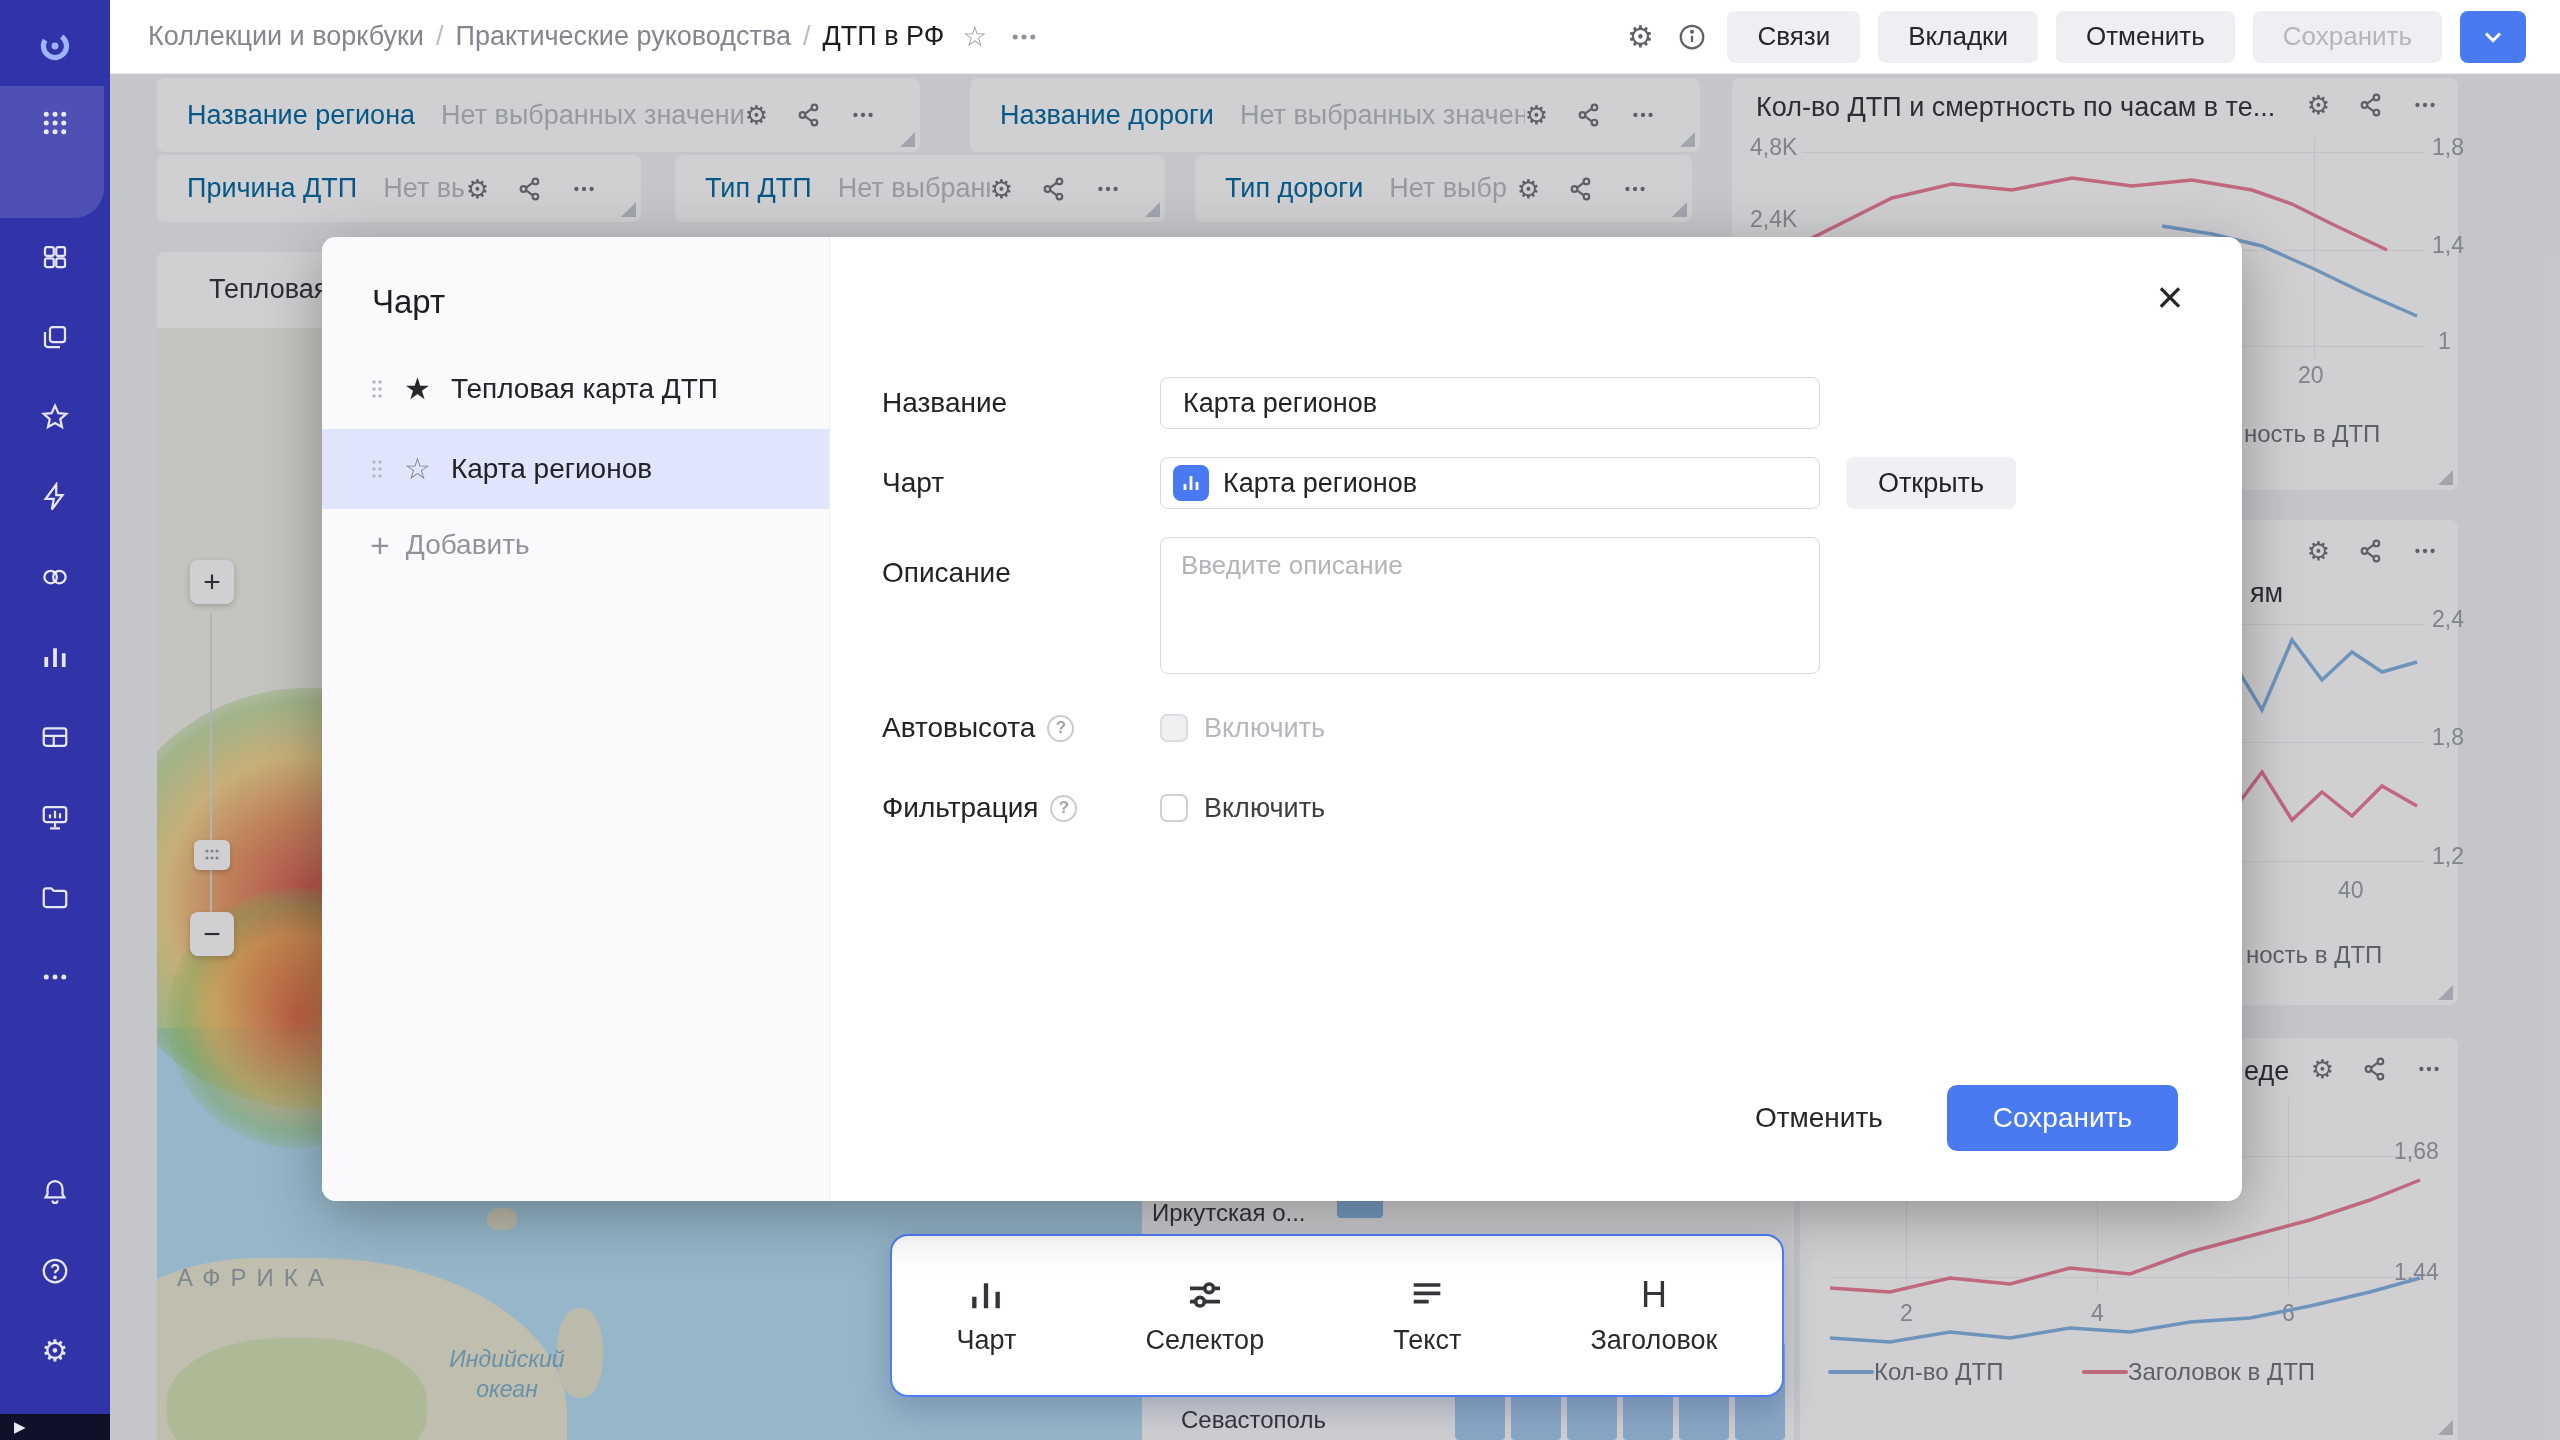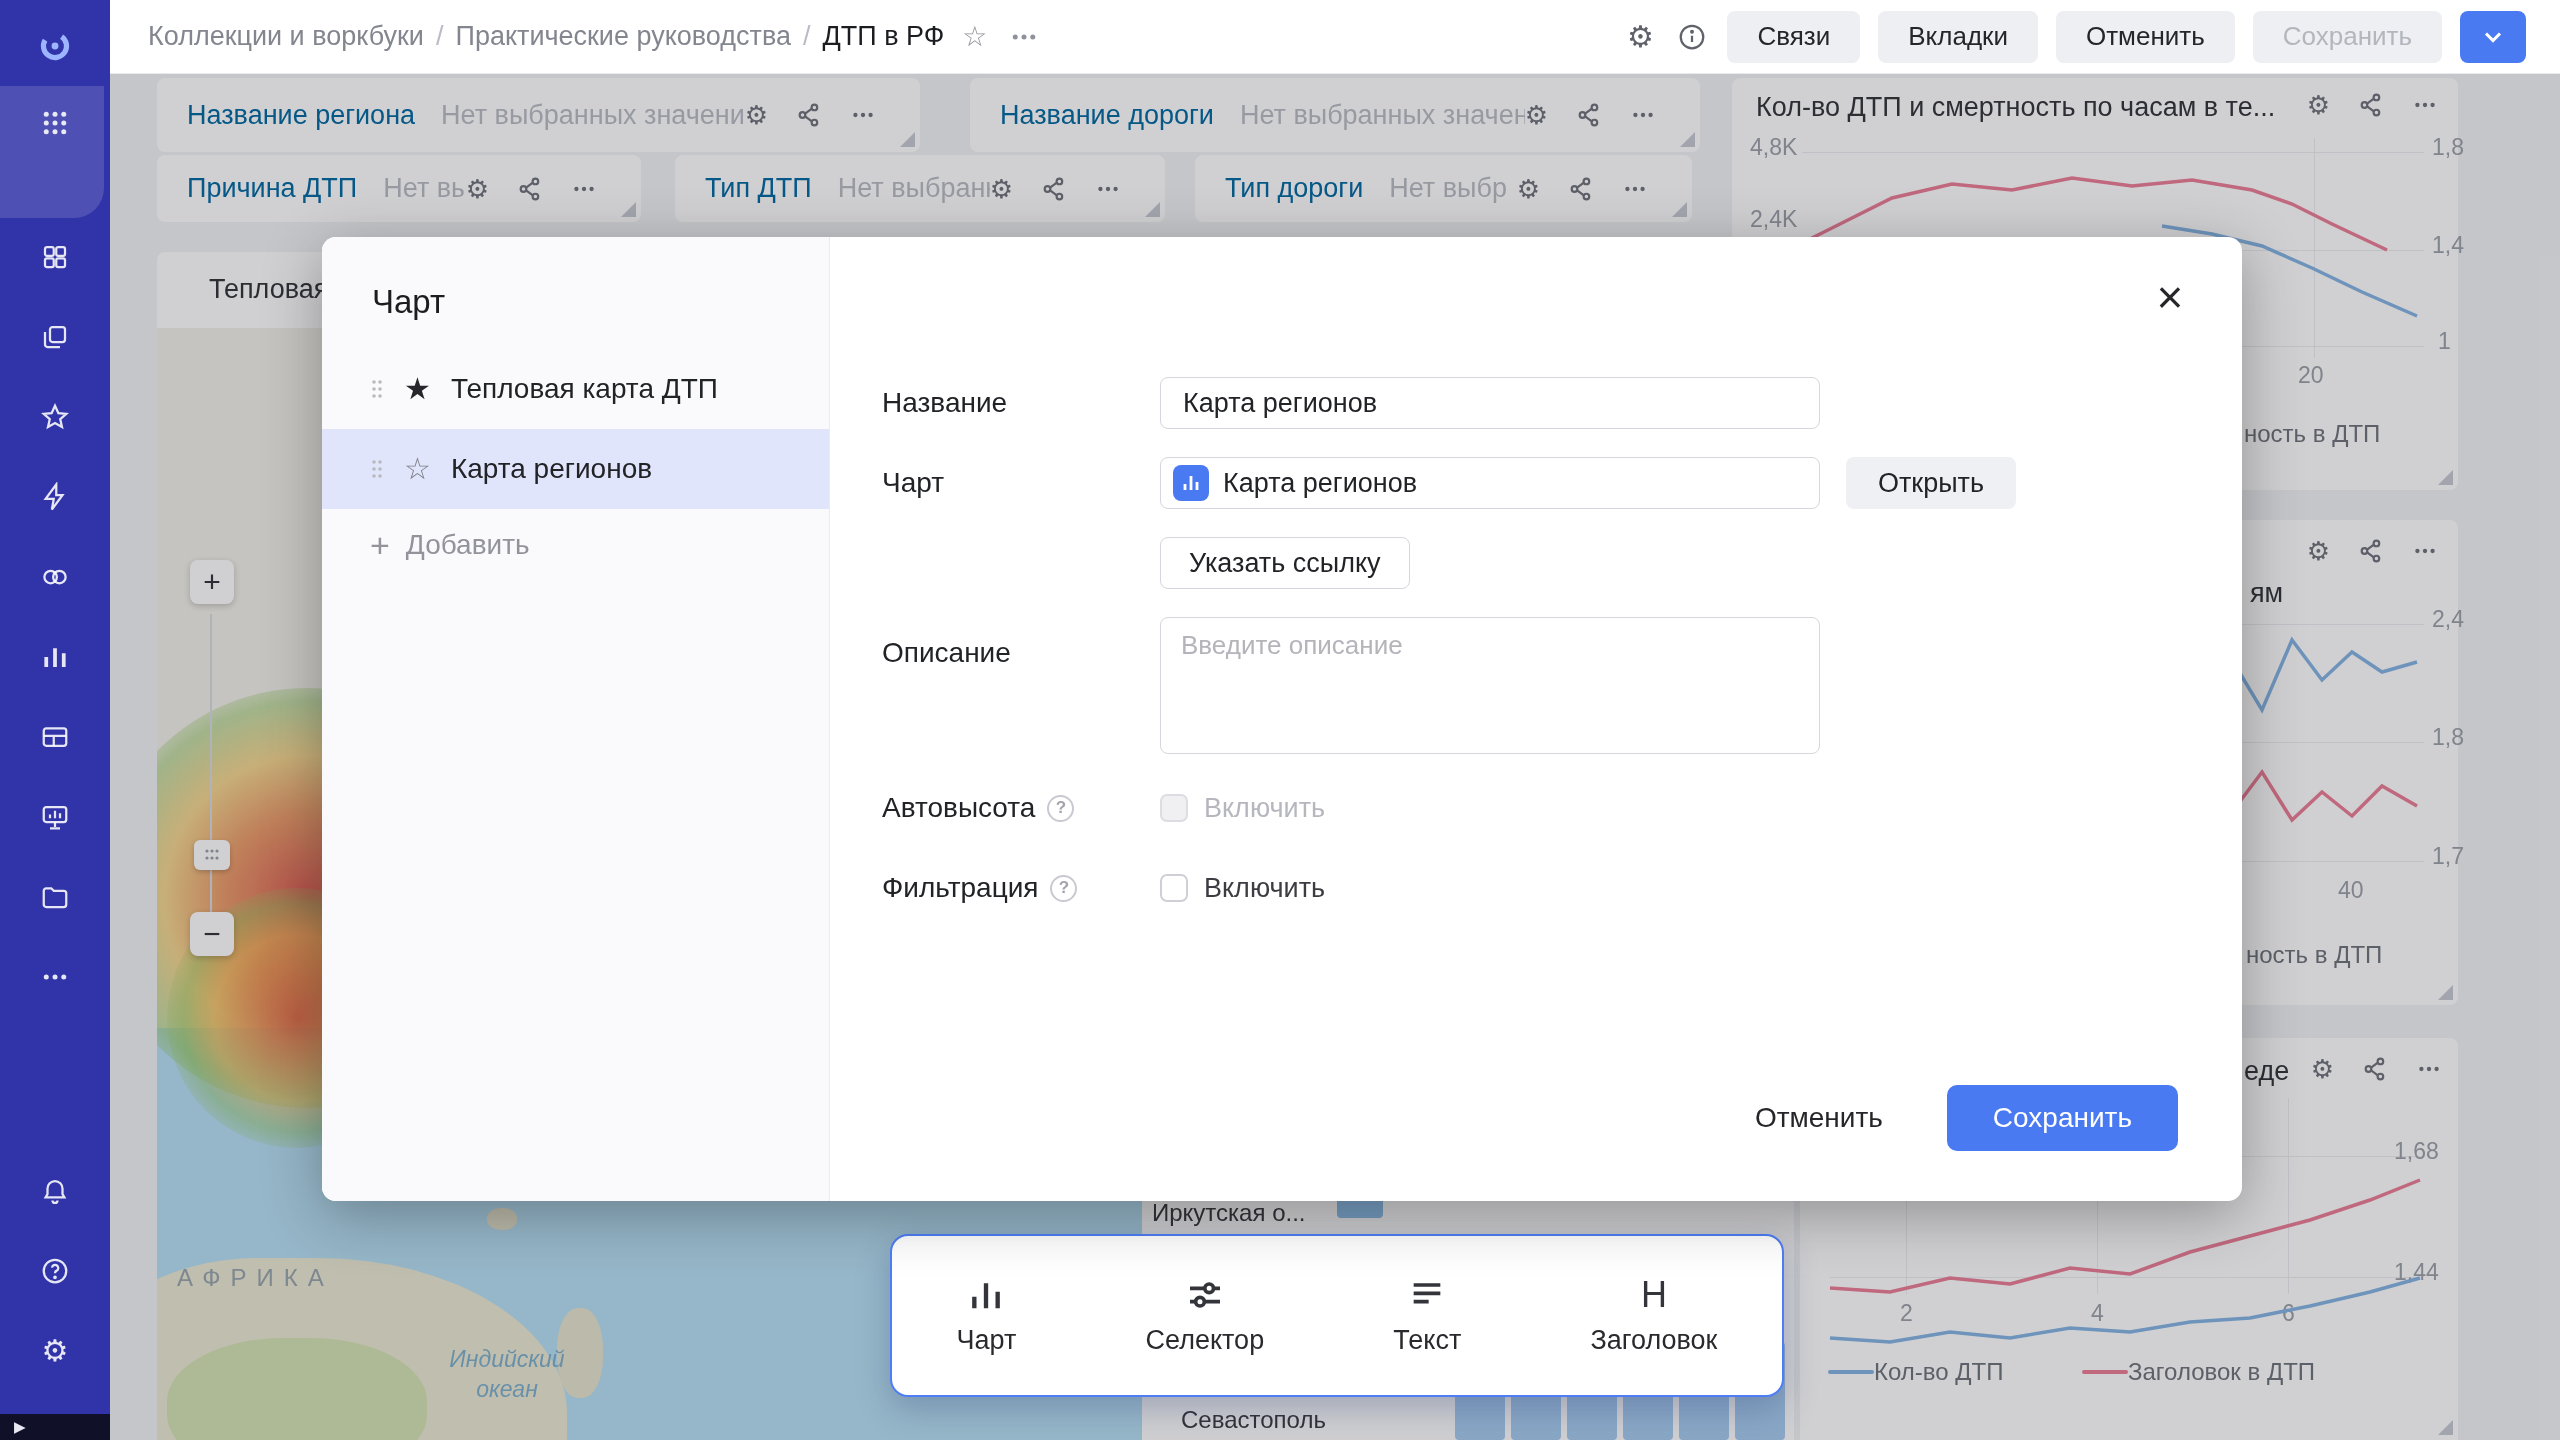--- a/index.html
+++ b/index.html
@@ -523,21 +523,21 @@
               <circle cx="12" cy="12" r="2"></circle>
               <circle cx="19" cy="12" r="2"></circle>
             </svg>
           </span>
       </span>
       <div class="gline-h" style="left:60px; top:104px; width:632px;"></div>
       <div class="gline-h" style="left:60px; top:222px; width:632px;"></div>
       <div class="gline-h" style="left:60px; top:341px; width:632px;"></div>
       <span class="axis-lab" style="left:700px; top:86px;">2,4</span>
       <span class="axis-lab" style="left:700px; top:204px;">1,8</span>
-      <span class="axis-lab" style="left:700px; top:323px;">1,7</span>
+      <span class="axis-lab" style="left:700px; top:323px;">1,2</span>
       <span class="axis-lab" style="left:606px; top:357px;">40</span>
       <svg class="chart-svg" width="726" height="485">
         <polyline points="80,150 140,130 200,160 260,140 320,170 380,150 440,180 500,140 530,190 560,120 590,160 620,132 650,152 685,142" fill="none" stroke="#85b4e4" stroke-width="3.5"></polyline>
         <polyline points="80,260 140,282 200,252 260,290 320,262 380,300 440,272 500,292 530,252 560,300 590,272 620,296 650,266 685,286" fill="none" stroke="#ec7d96" stroke-width="3.5"></polyline>
       </svg>
       <div class="legend-frag" style="left:514px; top:421px;">ность в ДТП</div>
       <span class="resize-corner"></span>
     </div>
 
     <div class="card" style="left:1690px; top:964px; width:658px; height:402px; border-radius:8px 8px 0 0;">
@@ -667,24 +667,20 @@
             <span class="chart-field-icon">
               <svg viewBox="0 0 24 24" fill="none" stroke="#fff" stroke-width="2.8">
                   <path d="M6 19v-6M12 19V5M18 19v-8"></path>
                 </svg>
             </span>
             <span class="chart-field-text">Карта регионов</span>
           </div>
           <button class="open-btn">Открыть</button>
         </div>
 
-        <div class="frow">
-          <span class="frow-label"></span>
-          <button class="link-btn">Указать ссылку</button>
-        </div>
 
         <div class="frow">
           <span class="frow-label" style="align-items:flex-start; padding-top:10px;">Описание</span>
           <textarea class="tarea" placeholder="Введите описание" style=""></textarea>
         </div>
 
         <div class="frow check-row">
           <span class="frow-label">
             <span>Автовысота</span>
             <span class="help-circle">?</span>

